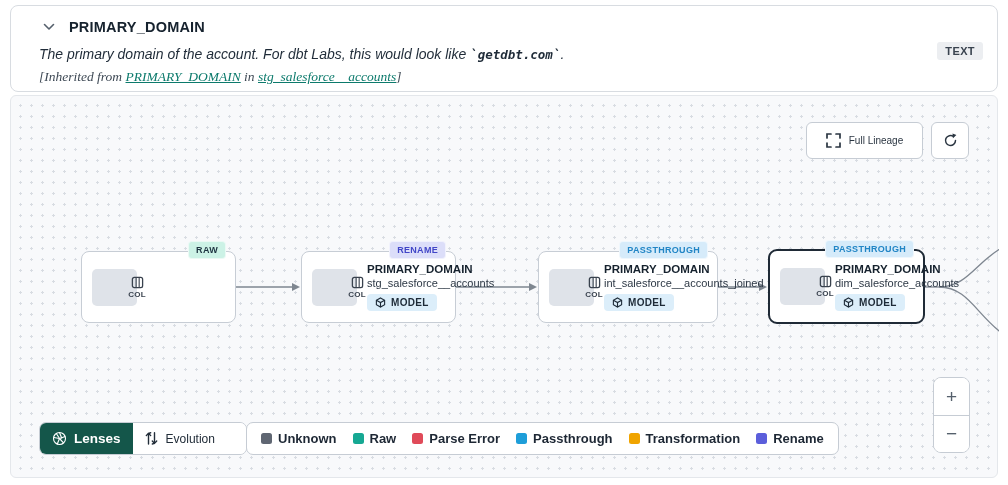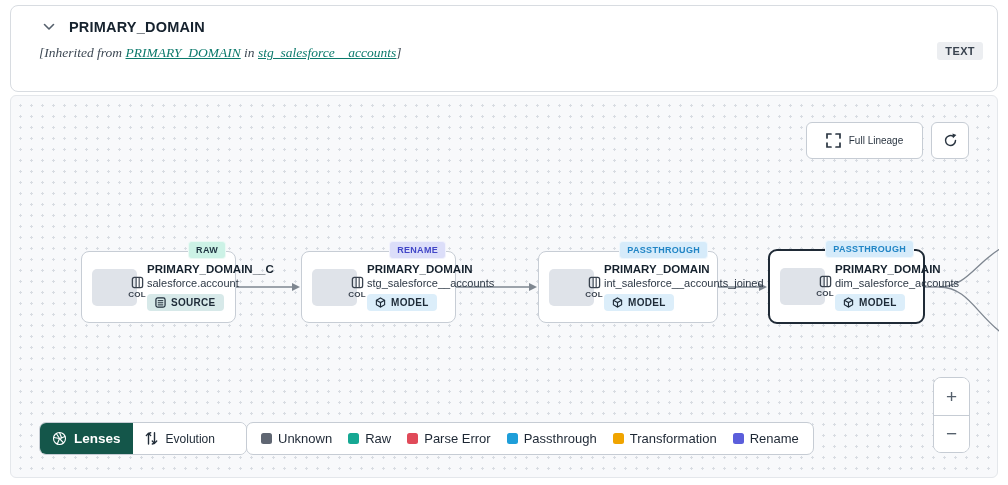--- a/index.html
+++ b/index.html
@@ -40,21 +40,21 @@
   .node-body { margin-left:10px; display:flex; flex-direction:column; align-items:flex-start; }
   .node-title { font-size:11.5px; font-weight:700; color:#16222e; white-space:nowrap; }
   .node-subtitle { font-size:11px; color:#2c3раз845; color:#2d3845; margin-top:2px; white-space:nowrap; }
   .node-type { margin-top:5px; display:flex; align-items:center; gap:5px; font-size:10px; font-weight:700; color:#1d2a37; padding:3px 8px; border-radius:4px; letter-spacing:0.3px; }
 
   
   .lens-group { position:absolute; left:28px; top:326px; height:33px; display:flex; border:1px solid #c6ccd4; border-radius:7px; overflow:hidden; background:#ffffff; }
   .lenses-btn { background:#14564a; color:#ffffff; display:flex; align-items:center; gap:7px; padding:4px 12px; font-size:13.5px; font-weight:600; cursor:pointer; border:none; }
   .lens-select { display:flex; align-items:center; gap:8px; padding:0 12px; font-size:12px; color:#222d39; cursor:pointer; background:#ffffff; border:none; }
 
-  .legend { position:absolute; left:235px; top:326px; height:33px; display:flex; align-items:center; gap:16px; background:#ffffff; border:1px solid #c6ccd4; border-radius:7px; padding:0 14px; }
+  .legend { position:absolute; left:235px; top:326px; height:33px; display:flex; align-items:center; gap:16px; background:#ffffff; border:1px solid #c6ccd4; border-radius:7px; padding:0 14px;font-weight:bold; }
   .legend-item { display:flex; align-items:center; gap:6px; font-size:13px; color:#1d2734; }
   .legend-swatch { width:11px; height:11px; border-radius:2.5px; display:inline-block; }
 
   .zoom-ctrl { position:absolute; left:922px; top:281px; width:37px; background:#ffffff; border:1px solid #c6ccd4; border-radius:8px; display:flex; flex-direction:column; overflow:hidden; }
   .zoom-btn { height:37px; display:flex; align-items:center; justify-content:center; font-size:19px; color:#55606c; background:#ffffff; border:none; cursor:pointer; }
   .zoom-btn + .zoom-btn { border-top:1px solid #c6ccd4; }
 
   svg { display:block; }
 </style>
 </head>
@@ -64,20 +64,23 @@
 
   <div class="header-panel">
     <div class="header-row">
       <button class="chev-btn">
         <svg width="12" height="8" viewBox="0 0 12 8">
             <path d="M1.5 1.5 L6 6 L10.5 1.5" fill="none" stroke="#55606c" stroke-width="1.6" stroke-linecap="round" stroke-linejoin="round"></path>
           </svg>
       </button>
       <span class="hdr-title">PRIMARY_DOMAIN</span>
       <span class="type-badge">TEXT</span>
+    </div>
+    <div class="hdr-desc">
+      <span>The primary domain of the account. For dbt Labs, this would look like </span><code>`getdbt.com`</code><span>.</span>
     </div>
     <div class="hdr-inherited">
       <span>[Inherited from </span><a>PRIMARY_DOMAIN</a><span> in </span><a>stg_salesforce__accounts</a><span>]</span>
     </div>
   </div>
 
   <div class="canvas">
 
     <svg class="edges-svg" width="988" height="383" viewBox="0 0 988 383">
       <g stroke="#7e8690" stroke-width="1.3" fill="none">
@@ -118,33 +121,20 @@
     <div class="node" style="left:70px; top:155px; width:155px;">
       <span class="node-badge" style="background-color: rgb(204, 242, 230); color: rgb(29, 51, 64);">RAW</span>
       <div class="col-box">
         <svg width="13" height="13" viewBox="0 0 14 14">
             <rect x="1.5" y="1.5" width="11" height="11" rx="2" fill="none" stroke="#39424e" stroke-width="1.4"></rect>
             <line x1="5.5" y1="1.5" x2="5.5" y2="12.5" stroke="#39424e" stroke-width="1.2"></line>
             <line x1="8.8" y1="1.5" x2="8.8" y2="12.5" stroke="#39424e" stroke-width="1.2"></line>
           </svg>
         <span class="col-label">COL</span>
       </div>
-      <div class="node-body">
-        <span class="node-title">PRIMARY_DOMAIN__C</span>
-        <span class="node-subtitle">salesforce.account</span>
-        <span class="node-type" style="background-color: rgb(215, 233, 233);">
-          <svg width="11" height="11" viewBox="0 0 12 12">
-              <rect x="1" y="1" width="10" height="10" rx="2" fill="none" stroke="#1d2a37" stroke-width="1.3"></rect>
-              <line x1="3" y1="4" x2="9" y2="4" stroke="#1d2a37" stroke-width="1.1"></line>
-              <line x1="3" y1="6.3" x2="9" y2="6.3" stroke="#1d2a37" stroke-width="1.1"></line>
-              <line x1="3" y1="8.6" x2="9" y2="8.6" stroke="#1d2a37" stroke-width="1.1"></line>
-            </svg>
-          <span>SOURCE</span>
-        </span>
-      </div>
     </div>
 
     <div class="node" style="left:290px; top:155px; width:155px;">
       <span class="node-badge" style="background-color: rgb(220, 222, 249); color: rgb(65, 70, 199);">RENAME</span>
       <div class="col-box">
         <svg width="13" height="13" viewBox="0 0 14 14">
             <rect x="1.5" y="1.5" width="11" height="11" rx="2" fill="none" stroke="#39424e" stroke-width="1.4"></rect>
             <line x1="5.5" y1="1.5" x2="5.5" y2="12.5" stroke="#39424e" stroke-width="1.2"></line>
             <line x1="8.8" y1="1.5" x2="8.8" y2="12.5" stroke="#39424e" stroke-width="1.2"></line>
           </svg>

